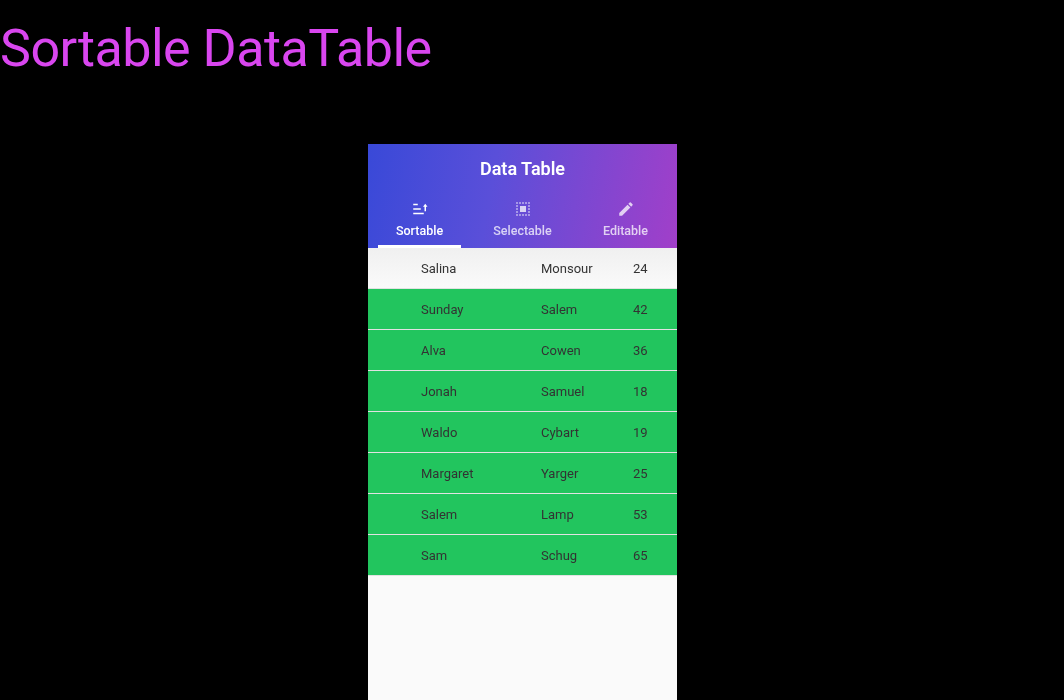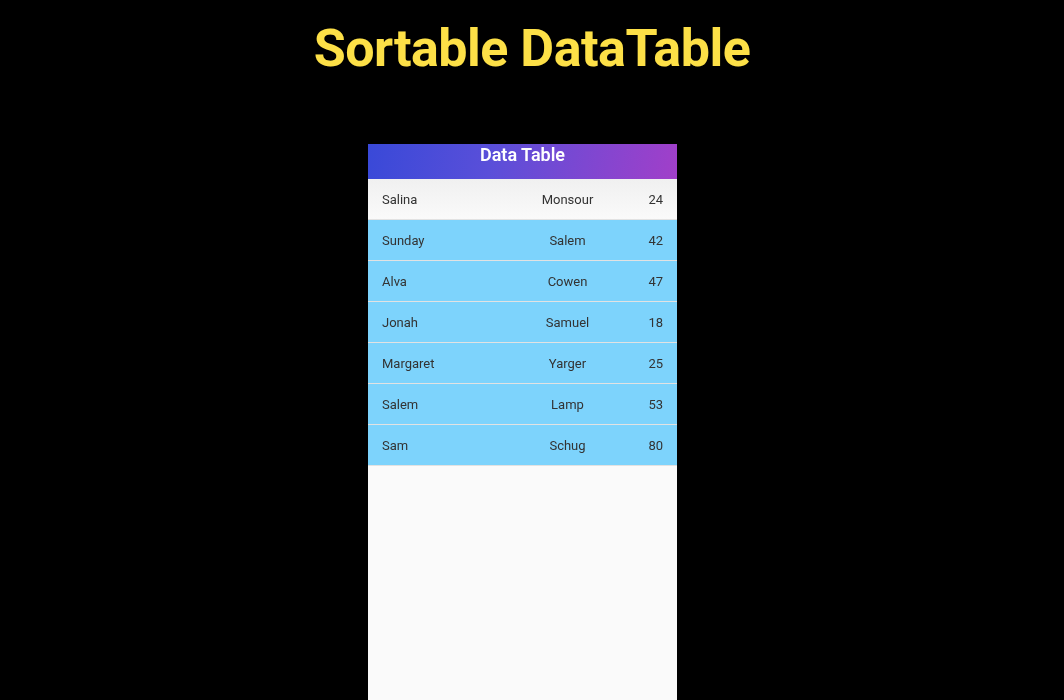--- a/index.html
+++ b/index.html
@@ -5,40 +5,41 @@
   * { box-sizing: border-box; margin: 0; padding: 0; }
   body {
     width: 1064px;
     height: 700px;
     background: #000;
     font-family: -apple-system, BlinkMacSystemFont, "Segoe UI", Roboto, Helvetica, Arial, sans-serif;
     overflow: hidden;
     position: relative;
   }
   .page-title {
-    color: #fde047;
+    color: #d946ef;
     font-size: 52px;
-    font-weight: 700;
-    text-align: center;
+    font-weight: 400;
+    text-align: left;
     padding-top: 18px;
     letter-spacing: -0.5px;
   }
   .phone {
     position: absolute;
     left: 368px;
     top: 144px;
     width: 309px;
     height: 556px;
     background: #fafafa;
     overflow: hidden;
     box-shadow: 0 2px 10px rgba(0,0,0,0.3);
   }
   .appbar {
     background: linear-gradient(100deg, #3949d8 0%, #5a4fd9 40%, #a13fc9 100%);
     color: #fff;
+    padding-top: 14px;
   }
   .appbar-title {
     text-align: center;
     font-size: 18px;
     font-weight: 600;
     padding-bottom: 14px;
   }
   .tabs {
     display: flex;
     justify-content: space-around;
@@ -78,77 +79,112 @@
     width: 100%;
   }
   .row {
     display: flex;
     align-items: center;
     height: 41px;
     border-bottom: 1px solid #e2e2e2;
     padding: 0 14px;
     font-size: 13px;
     color: #333;
-    background: #7dd3fc;
+    background: #22c55e;
   }
   .row:first-child {
     background: linear-gradient(to bottom, #f0f0f0, #fafafa);
   }
   .cell-first {
     flex: 0 0 120px;
+    margin-left: 39px;
   }
   .cell-last {
     flex: 1;
-    text-align: center;
   }
   .cell-age {
     flex: 0 0 30px;
-    text-align: right;
+    text-align: left;
   }
 </style>
 </head>
 <body>
 
 <h1 class="page-title">Sortable DataTable</h1>
 
 <div class="phone">
   <div class="appbar">
     <div class="appbar-title">Data Table</div>
+    <div class="tabs">
+
+      <div class="tab active">
+        <div class="tab-icon">
+          <svg viewBox="0 0 24 24">
+              <path d="M3 5h6v2H3V5zm0 6h10v2H3v-2zm0 6h14v2H3v-2zM19 5l3 4h-2v6h-2V9h-2l3-4z"></path>
+            </svg>
+        </div>
+        <div class="tab-label">Sortable</div>
+      </div>
+
+      <div class="tab">
+        <div class="tab-icon">
+          <svg viewBox="0 0 24 24">
+              <path d="M3 3h2v2H3V3zm4 0h2v2H7V3zm4 0h2v2h-2V3zm4 0h2v2h-2V3zm4 0h2v2h-2V3zM3 7h2v2H3V7zm16 0h2v2h-2V7zM3 11h2v2H3v-2zm16 0h2v2h-2v-2zM3 15h2v2H3v-2zm16 0h2v2h-2v-2zM3 19h2v2H3v-2zm4 0h2v2H7v-2zm4 0h2v2h-2v-2zm4 0h2v2h-2v-2zm4 0h2v2h-2v-2zM8 8h8v8H8V8z"></path>
+            </svg>
+        </div>
+        <div class="tab-label">Selectable</div>
+      </div>
+
+      <div class="tab">
+        <div class="tab-icon">
+          <svg viewBox="0 0 24 24">
+              <path d="M3 17.25V21h3.75L17.81 9.94l-3.75-3.75L3 17.25zM20.71 7.04a1 1 0 0 0 0-1.41l-2.34-2.34a1 1 0 0 0-1.41 0l-1.83 1.83 3.75 3.75 1.83-1.83z"></path>
+            </svg>
+        </div>
+        <div class="tab-label">Editable</div>
+      </div>
+
+    </div>
   </div>
 
   <div class="table" id="table-body">
       <div class="row">
         <div class="cell-first">Salina</div>
         <div class="cell-last">Monsour</div>
         <div class="cell-age">24</div>
       </div>
       <div class="row">
         <div class="cell-first">Sunday</div>
         <div class="cell-last">Salem</div>
         <div class="cell-age">42</div>
       </div>
       <div class="row">
         <div class="cell-first">Alva</div>
         <div class="cell-last">Cowen</div>
-        <div class="cell-age">47</div>
+        <div class="cell-age">36</div>
       </div>
       <div class="row">
         <div class="cell-first">Jonah</div>
         <div class="cell-last">Samuel</div>
         <div class="cell-age">18</div>
+      </div>
+      <div class="row">
+        <div class="cell-first">Waldo</div>
+        <div class="cell-last">Cybart</div>
+        <div class="cell-age">19</div>
       </div>
       <div class="row">
         <div class="cell-first">Margaret</div>
         <div class="cell-last">Yarger</div>
         <div class="cell-age">25</div>
       </div>
       <div class="row">
         <div class="cell-first">Salem</div>
         <div class="cell-last">Lamp</div>
         <div class="cell-age">53</div>
       </div>
       <div class="row">
         <div class="cell-first">Sam</div>
         <div class="cell-last">Schug</div>
-        <div class="cell-age">80</div>
+        <div class="cell-age">65</div>
       </div>
     </div>
 </div>
 
 </body></html>

